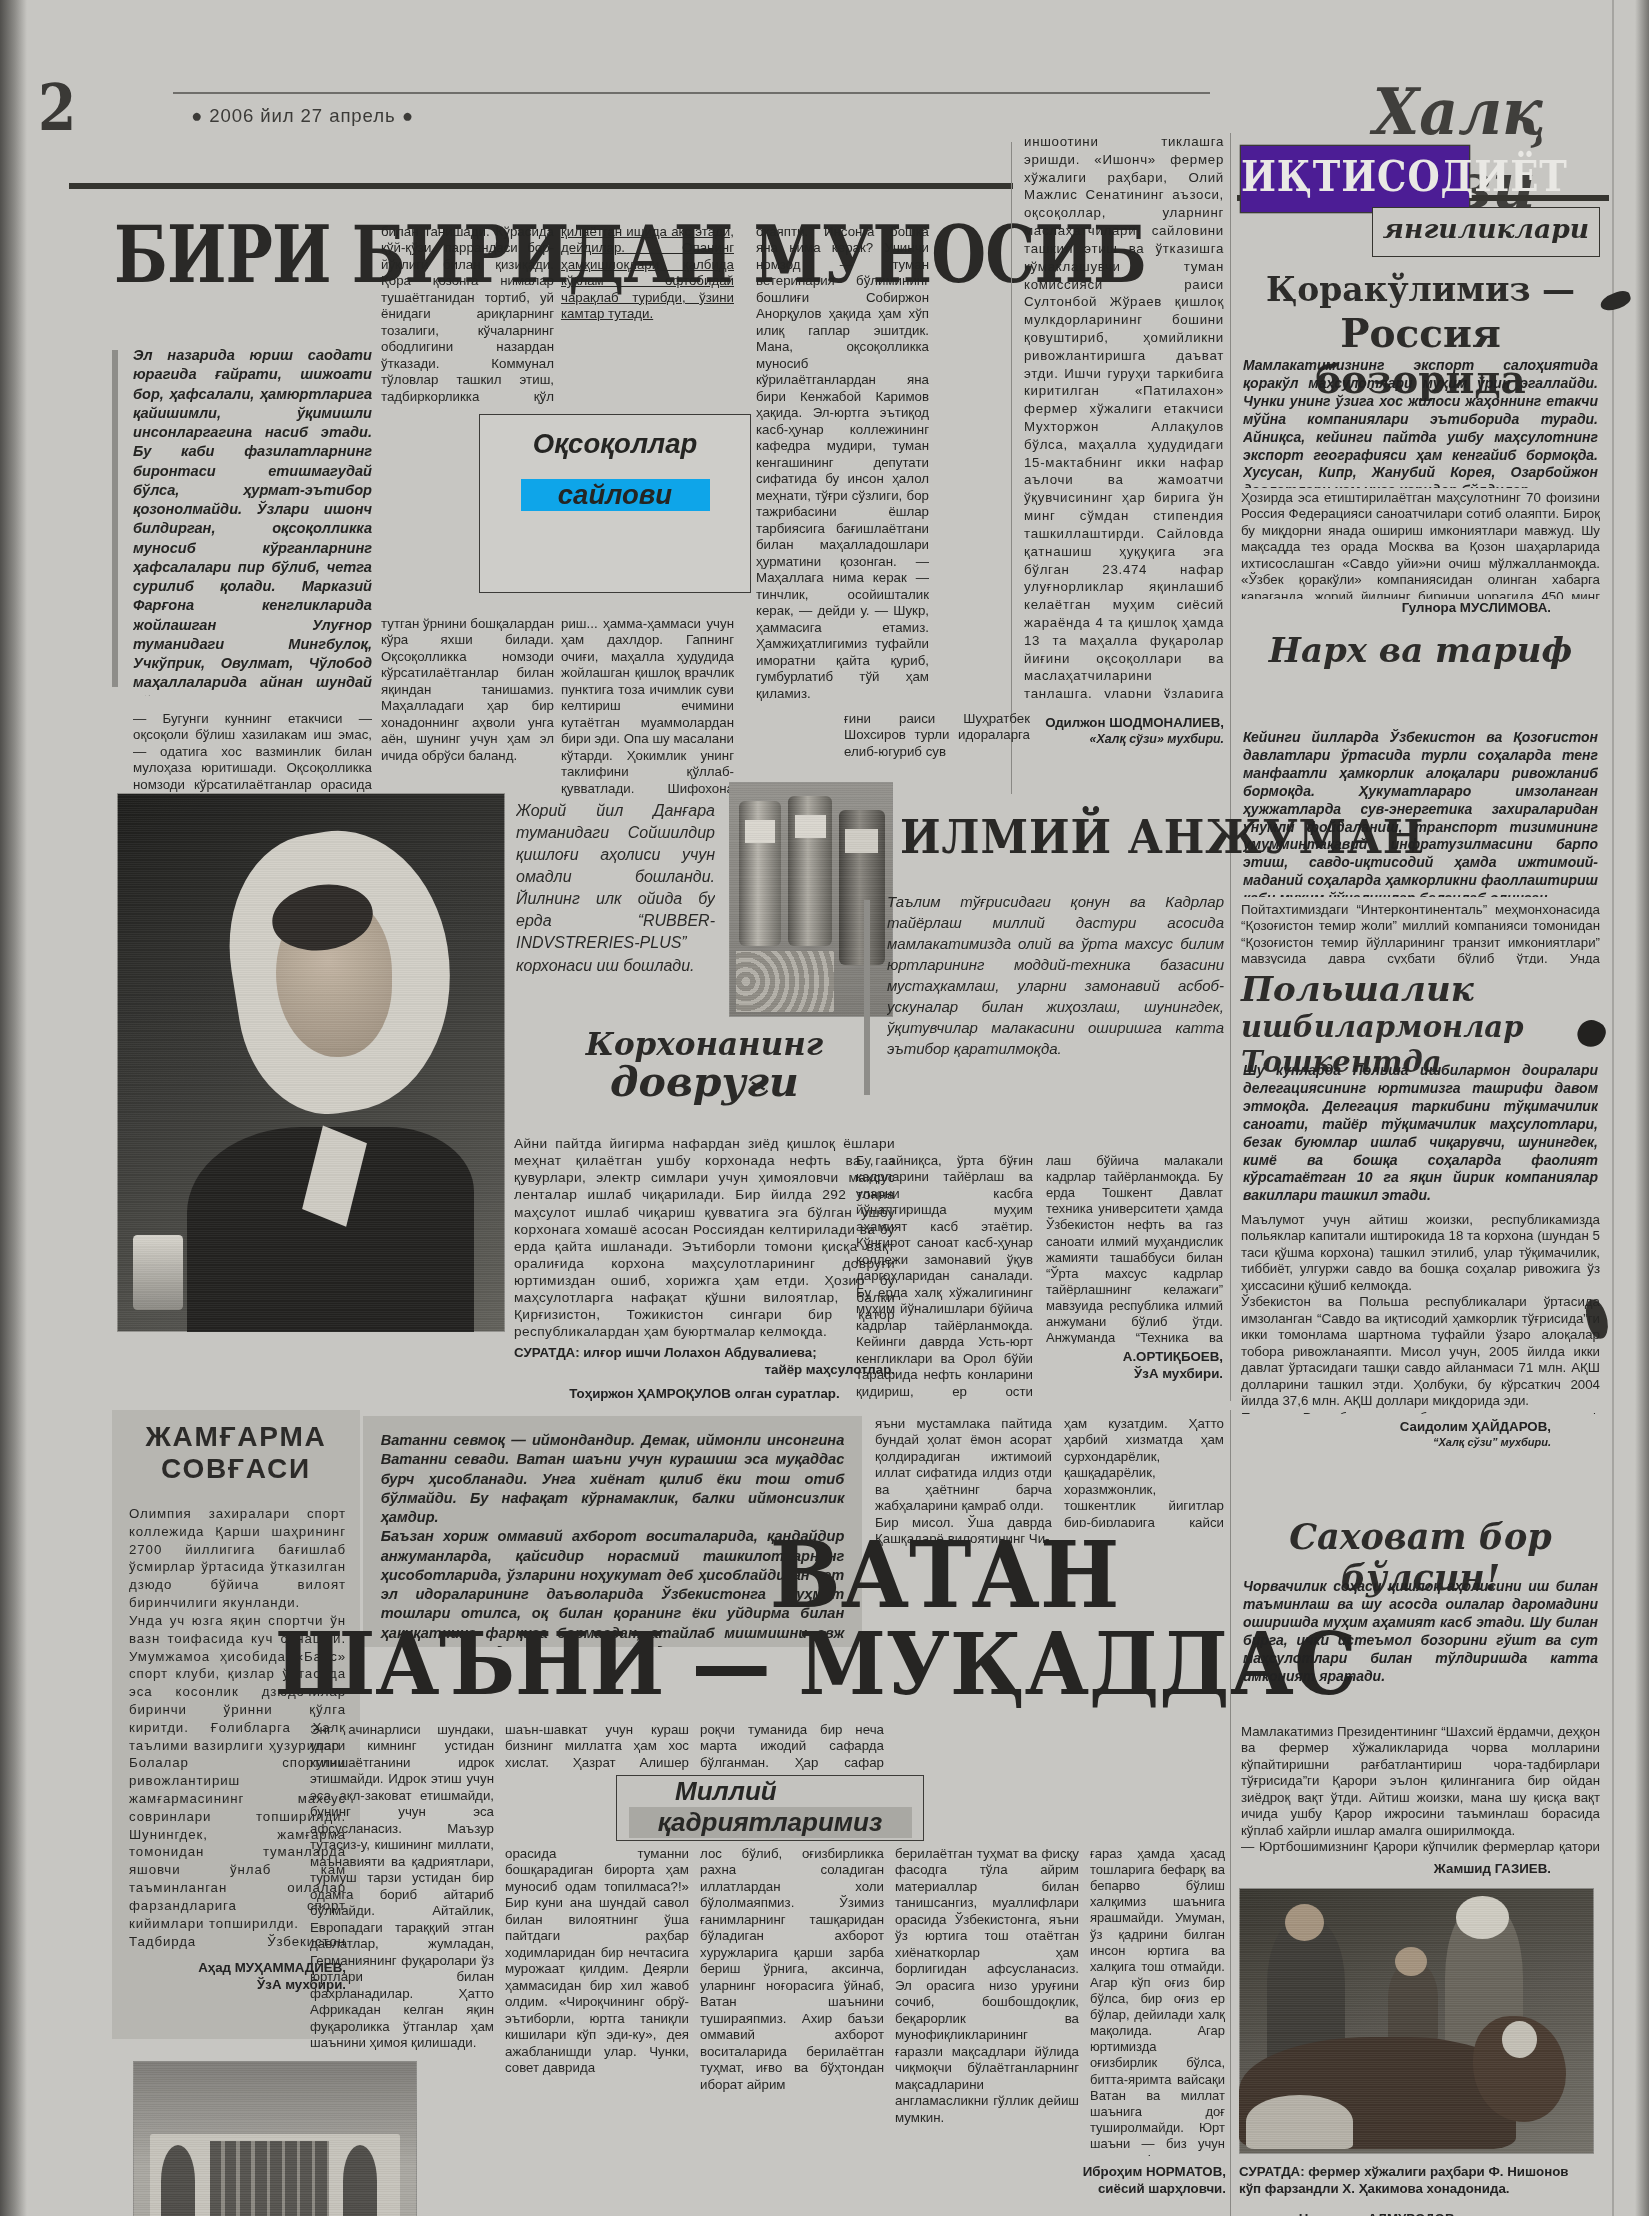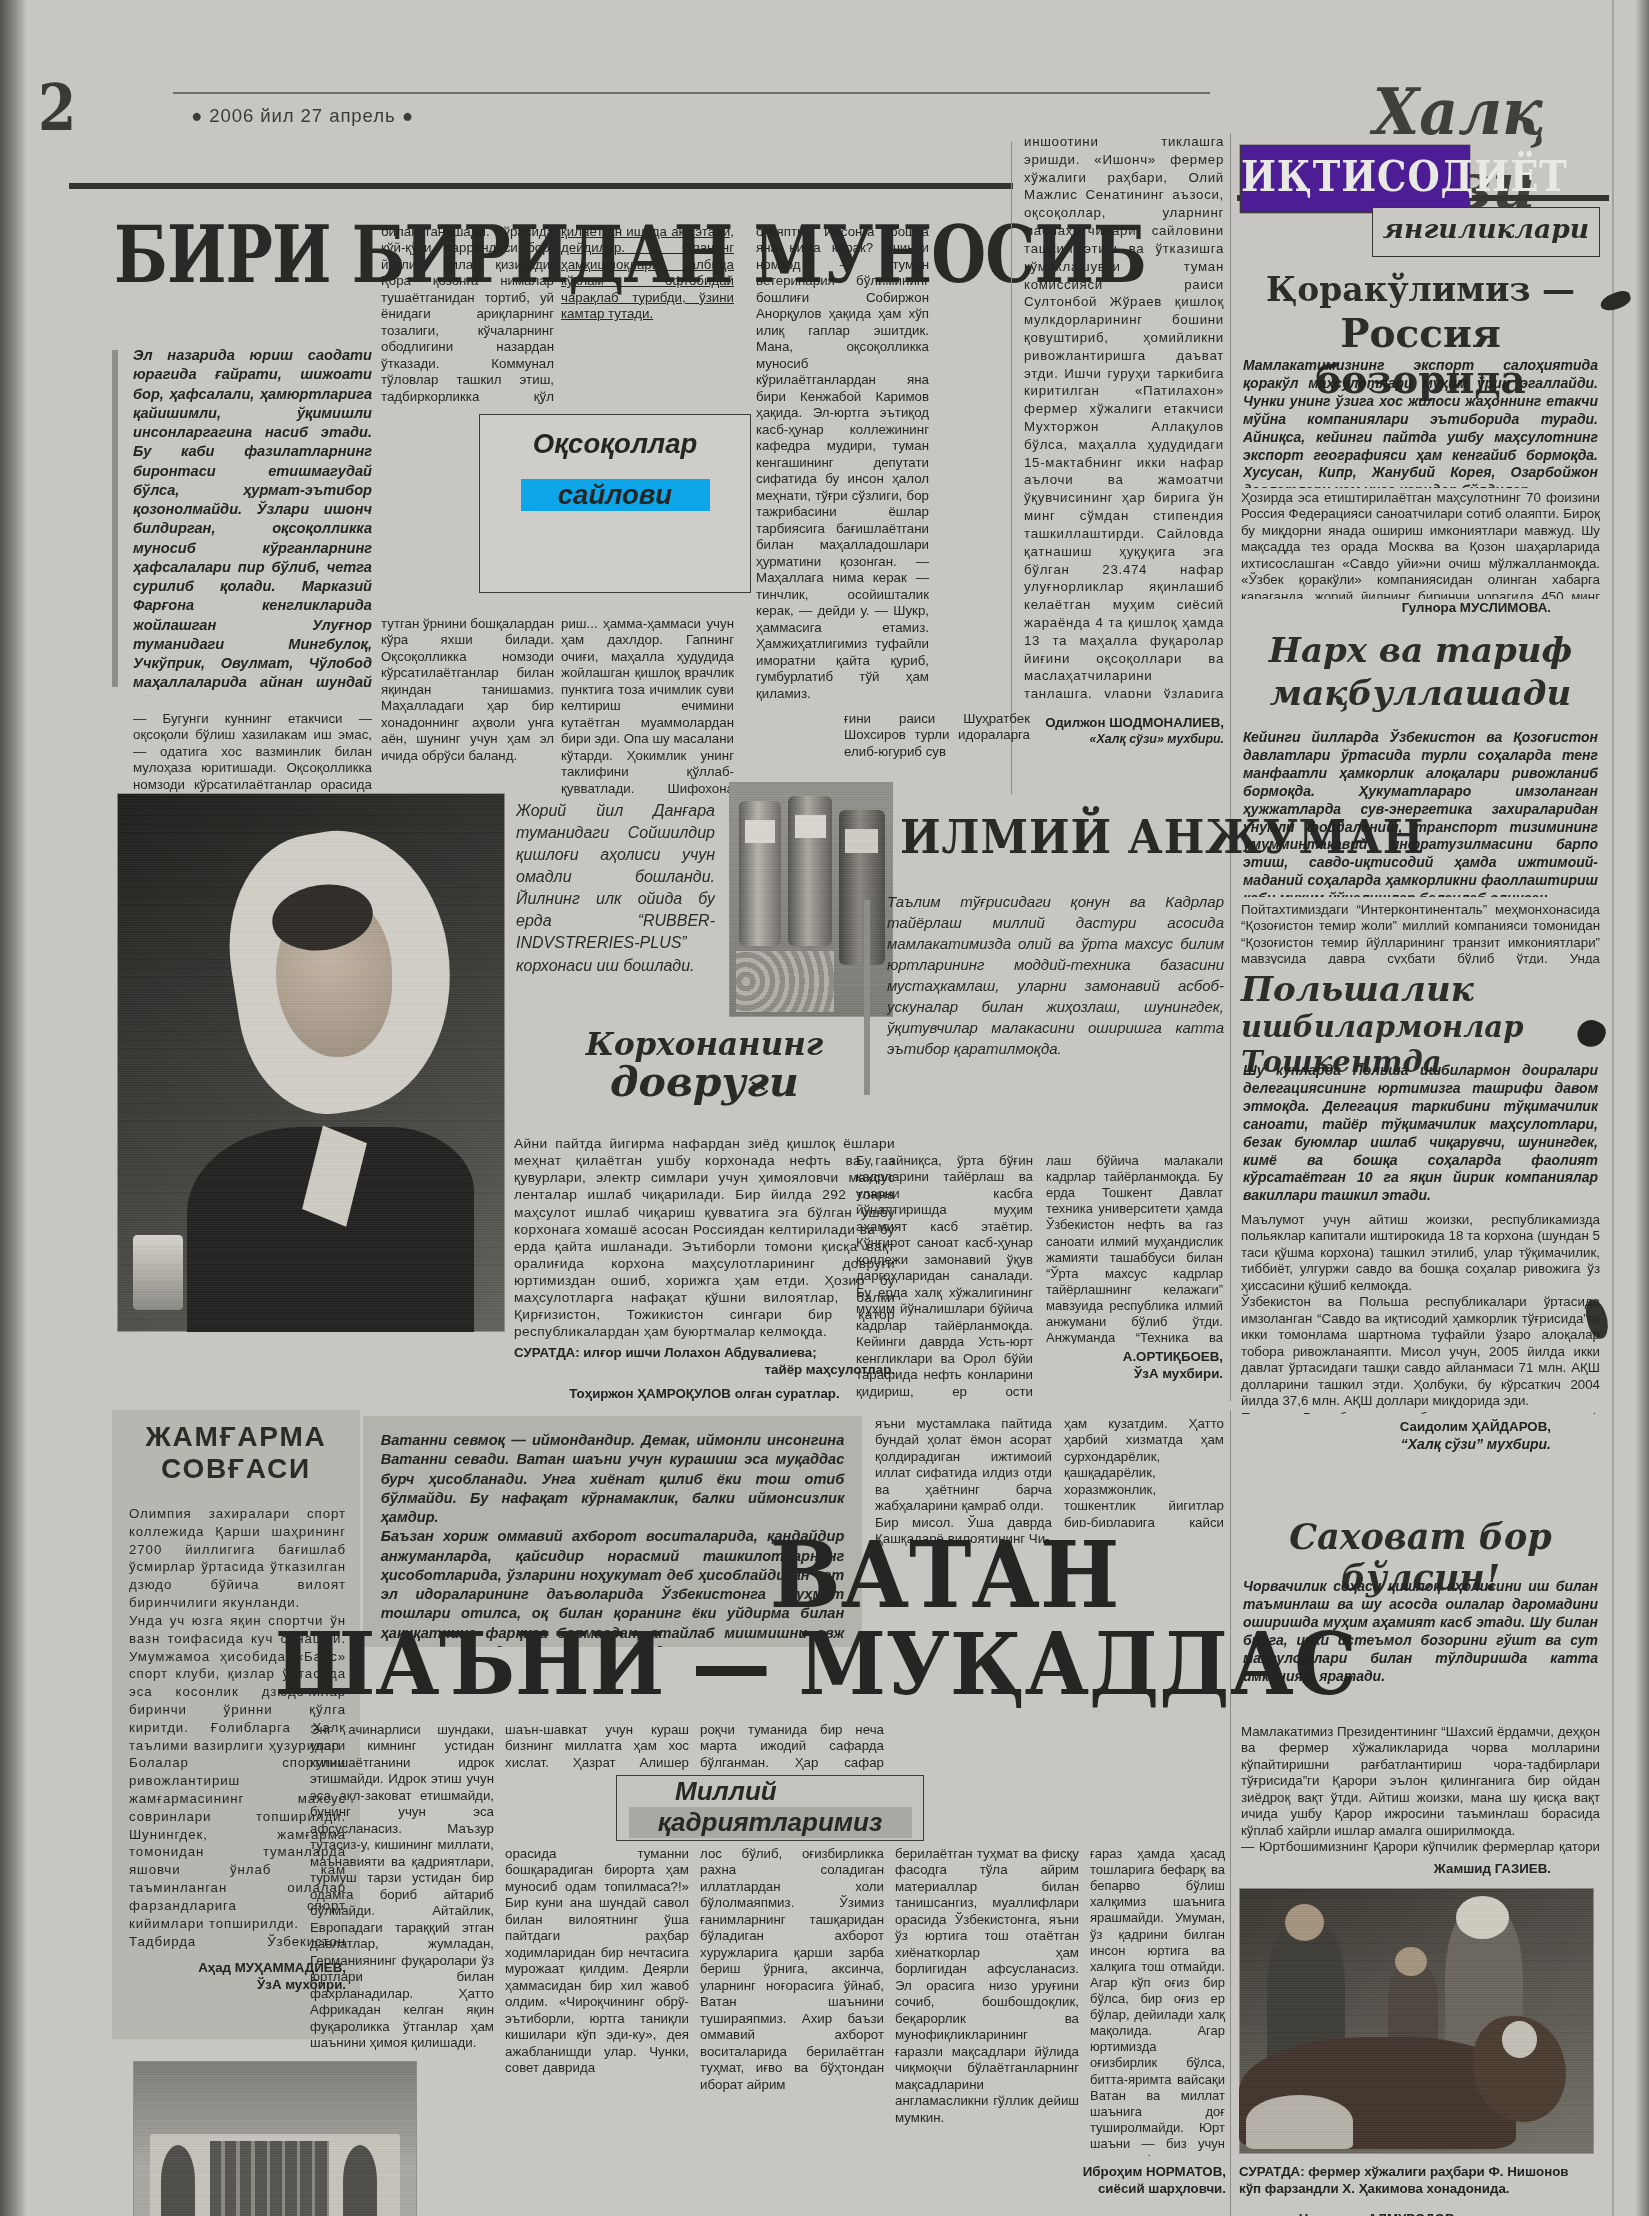--- a/index.html
+++ b/index.html
@@ -174,37 +174,36 @@
   <div class="abs serif" style="left:1241px;top:270px;width:359px;text-align:center;font-weight:bold;color:#2d2c2a;">
     <div style="font-size:33px;line-height:1.2;">Қоракўлимиз —</div>
     <div style="font-size:39px;line-height:1.2;">Россия бозорида</div>
   </div>
   <div class="abs bi clip" style="left:1243px;top:357px;width:355px;height:131px;font-size:14px;line-height:1.28;text-align:justify;">Мамлакатимизнинг экспорт салоҳиятида қоракўл маҳсулотлари муҳим ўрин эгаллайди. Чунки унинг ўзига хос жилоси жаҳоннинг етакчи мўйна компаниялари эътиборида туради. Айниқса, кейинги пайтда ушбу маҳсулотнинг экспорт географияси ҳам кенгайиб бормоқда. Хусусан, Кипр, Жанубий Корея, Озарбойжон давлатлари ҳам унга харидор бўлдилар.</div>
   <div class="abs txt clip" style="left:1241px;top:490px;width:359px;height:109px;">Ҳозирда эса етиштирилаётган маҳсулотнинг 70 фоизини Россия Федерацияси саноатчилари сотиб олаяпти. Бироқ бу миқдорни янада ошириш имкониятлари мавжуд. Шу мақсадда тез орада Москва ва Қозон шаҳарларида ихтисослашган «Савдо уйи»ни очиш мўлжалланмоқда. «Ўзбек қоракўли» компаниясидан олинган хабарга қараганда, жорий йилнинг биринчи чорагида 450 минг АҚШ доллари миқдорида қоракўл маҳсулот сотилган. Йил охирига қадар эса, жами 2 млн. АҚШ долларилик қоракўл маҳсулоти экспорт қилинади.</div>
   <div class="abs byline" style="left:1241px;top:599px;width:310px;">Гулнора МУСЛИМОВА.</div>
 
   <div class="abs serif" style="left:1241px;top:629px;width:359px;text-align:center;font-weight:bold;font-style:italic;color:#2d2c2a;">
     <div style="font-size:34px;line-height:1.25;">Нарх ва тариф</div>
-    <div style="font-size:34px;line-height:1.25;">мақбуллашади</div>
   </div>
   <div class="abs bi clip" style="left:1243px;top:729px;width:355px;height:168px;font-size:14px;line-height:1.28;text-align:justify;">Кейинги йилларда Ўзбекистон ва Қозоғистон давлатлари ўртасида турли соҳаларда тенг манфаатли ҳамкорлик алоқалари ривожланиб бормоқда. Ҳукуматлараро имзоланган ҳужжатларда сув-энергетика захираларидан унумли фойдаланиш, транспорт тизимининг умумминтақавий инфратузилмасини барпо этиш, савдо-иқтисодий ҳамда ижтимоий-маданий соҳаларда ҳамкорликни фаоллаштириш каби муҳим йўналишлар белгилаб олинган.</div>
   <div class="abs txt clip" style="left:1241px;top:902px;width:359px;height:62px;white-space:pre-line;">Пойтахтимиздаги “Интерконтиненталь” меҳмонхонасида “Қозоғистон темир жоли” миллий компанияси томонидан “Қозоғистон темир йўлларининг транзит имкониятлари” мавзусида давра суҳбати бўлиб ўтди. Унда Ўзбекистондан Россия, Хитой, Жануби-шарқий Осиё, шунингдек, Европа Иттифоқига аъзо давлатларга Қозоғистон темир йўллари орқали экспорт ҳамда ушбу мамлакатлардан республикамизга импорт қилинаётган транзит юклар учун олинадиган тариф ва нархларни мақбуллаштириш масаласи кўриб чиқилди.
 Тадбирда “Қозоғистон темир жоли” миллий компанияси раҳбар ва мутахассислари мамлакатимиздаги йирик корхоналар вакиллари саволларига жавоб қайтариб, мавжуд муаммоларни биргаликда ҳал қилиш чора-тадбирларини кўриш масасидан келишиб олдилар.</div>
 
   <div class="abs serif" style="left:1241px;top:969px;width:359px;font-weight:bold;font-style:italic;color:#2d2c2a;">
     <div style="font-size:34px;line-height:1.2;">Польшалик</div>
     <div style="font-size:29px;line-height:1.2;">ишбилармонлар Тошкентда</div>
   </div>
   <div class="abs bi clip" style="left:1243px;top:1062px;width:355px;height:146px;font-size:14px;line-height:1.28;text-align:justify;">Шу кунларда Польша ишбилармон доиралари делегациясининг юртимизга ташрифи давом этмоқда. Делегация таркибини тўқимачилик саноати, тайёр тўқимачилик маҳсулотлари, безак буюмлар ишлаб чиқарувчи, шунингдек, кимё ва бошқа соҳаларда фаолият кўрсатаётган 10 га яқин йирик компаниялар вакиллари ташкил этади.</div>
   <div class="abs txt clip" style="left:1241px;top:1212px;width:359px;height:202px;white-space:pre-line;">Маълумот учун айтиш жоизки, республикамизда польяклар капитали иштирокида 18 та корхона (шундан 5 таси қўшма корхона) ташкил этилиб, улар тўқимачилик, тиббиёт, улгуржи савдо ва бошқа соҳалар ривожига ўз ҳиссасини қўшиб келмоқда.
 Ўзбекистон ва Польша республикалари ўртасида имзоланган “Савдо ва иқтисодий ҳамкорлик тўғрисида”ги икки томонлама шартнома туфайли ўзаро алоқалар тобора ривожланаяпти. Мисол учун, 2005 йилда икки давлат ўртасидаги ташқи савдо айланмаси 71 млн. АҚШ долларини ташкил этди. Ҳолбуки, бу кўрсаткич 2004 йилда 37,6 млн. АҚШ доллари миқдорида эди.
 Польша Республикаси ишбилармонларининг ташриф дастуридан ўрин олган муҳим тадбирлардан бири — республика Савдо-саноат палатаси ва “Ўзбекенгилсаноат” ДАК билан ҳамкорликда икки давлат тадбиркорлари ўртасида шерикчилик алоқаларини ривожлантириш мақсадида ташкил қилаётган Кооперацион биржа хусусида ҳам музокаралар бўлиб ўтади. Шунингдек, польшалик меҳмонлар юртимиз тўқимачилик ва бошқа саноат корхоналари фаолияти ҳамда юртимиздаги маданий-меъморий обидалар билан танишадилар.</div>
   <div class="abs byline" style="left:1241px;top:1418px;width:310px;">
     <div>Саидолим ҲАЙДАРОВ,</div>
-    <div class="bi" style="font-size:14px;">“Халқ сўзи” мухбири.</div>
+    <div class="bi" style="font-size:11px;">“Халқ сўзи” мухбири.</div>
   </div>
 
   <div class="abs serif" style="left:1241px;top:1516px;width:359px;text-align:center;font-weight:bold;font-style:italic;font-size:35px;color:#2d2c2a;">Саховат бор бўлсин!</div>
   <div class="abs bi clip" style="left:1243px;top:1578px;width:355px;height:142px;font-size:14px;line-height:1.28;text-align:justify;">Чорвачилик соҳаси қишлоқ аҳолисини иш билан таъминлаш ва шу асосда оилалар даромадини оширишда муҳим аҳамият касб этади. Шу билан бирга, ички истеъмол бозорини гўшт ва сут маҳсулотлари билан тўлдиришда катта имконият яратади.</div>
   <div class="abs txt clip" style="left:1241px;top:1724px;width:359px;height:133px;white-space:pre-line;">Мамлакатимиз Президентининг “Шахсий ёрдамчи, деҳқон ва фермер хўжаликларида чорва молларини кўпайтиришни рағбатлантириш чора-тадбирлари тўғрисида”ги Қарори эълон қилинганига бир ойдан зиёдроқ вақт ўтди. Айтиш жоизки, мана шу қисқа вақт ичида ушбу Қарор ижросини таъминлаш борасида кўплаб хайрли ишлар амалга оширилмоқда.
 — Юртбошимизнинг Қарори кўпчилик фермерлар қатори бизнинг кўнглимизни ҳам тоғдек кўтарди — дейди Бахмал туманидаги «Анвар Нарзуллаев» фермер хўжалиги раҳбари Файзулла Нишонов. — Чорва, халқимиз таъбири билан айтганда, етти хазинанинг бири. Туёқлар сони қанча кўпайса, юртда мўл-кўлчилик, арзончилик бўлади. Ушбу ҳужжатда чорвадорларга жуда кўп имтиёзлар берилган ҳамда кам таъминланган оилаларга бир бош зотдор сигир бериш ҳам кўзда тутилган. Яқинда хўжалигимиз аъзолари билан кичик бир ишга қўл урдик. Қишлоғимизда яшовчи, беш нафар фарзандли Хайринисо Ҳакимовага соғин сигирни бузоғи билан ҳадя этдик. Насиб қилса, Ҳомийлар ва шифокорлар йилида янада кўплаб хайрли ишларни амалга оширамиз.</div>
   <div class="abs byline" style="left:1241px;top:1860px;width:310px;">Жамшид ГАЗИЕВ.</div>
 
   <div class="photo" style="left:1239px;top:1888px;width:355px;height:266px;background:linear-gradient(165deg,#38362f 0%,#59564f 50%,#75726a 100%);">
     <div class="abs" style="left:8%;top:12%;width:22%;height:60%;background:#3f3d38;border-radius:40% 40% 8% 8%;"></div>

